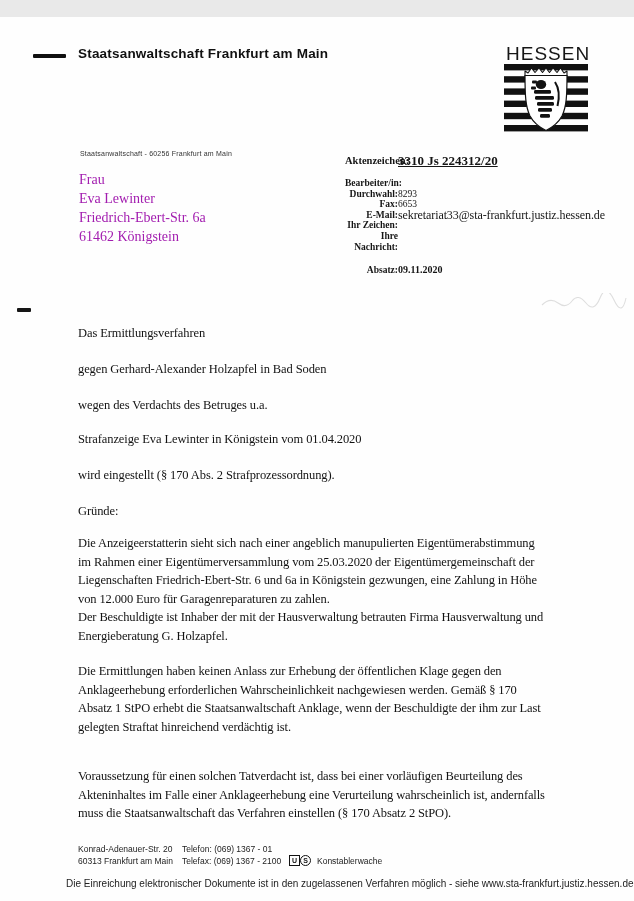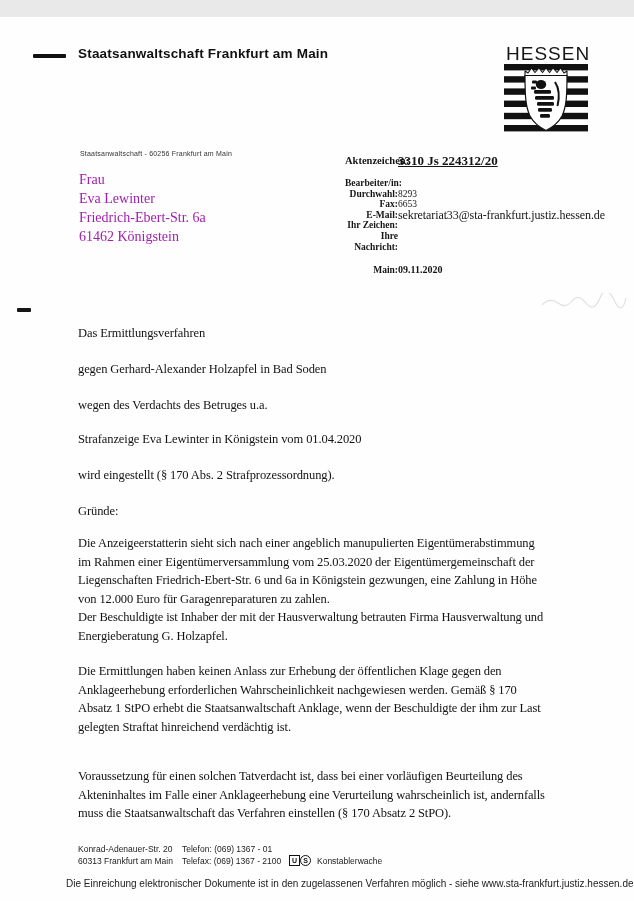--- a/index.html
+++ b/index.html
@@ -120,21 +120,21 @@
     </div>
     <div class="refrow">
       <span class="lbl">Ihr Zeichen:</span>
       <span></span>
     </div>
     <div class="refrow">
       <span class="lbl">Ihre Nachricht:</span>
       <span></span>
     </div>
     <div class="refrow datum-row">
-      <span class="lbl">Main:</span>
+      <span class="lbl">Absatz:</span>
       <span class="val">09.11.2020</span>
     </div>
   </div>
 
   <div class="abs fold-dash"></div>
   <div class="abs scan-noise">
     <svg width="90" height="18" viewBox="0 0 90 18">
       <path d="M2,12 q8,-8 16,-2 t14,-2 t14,2 t14,-5 t14,2 t12,-2" fill="none" stroke="#c4c4c4" stroke-width="1.1"></path>
     </svg>
   </div>

